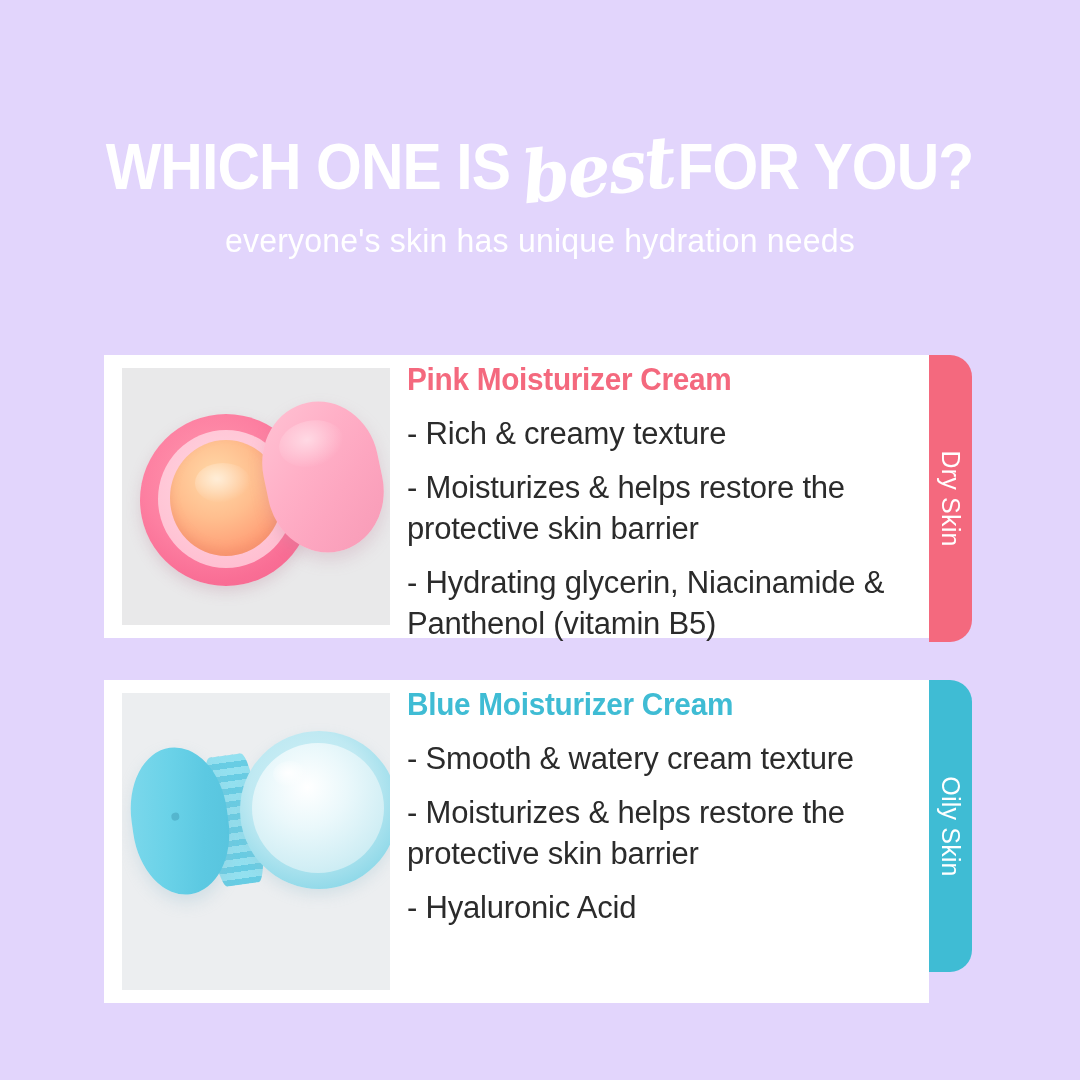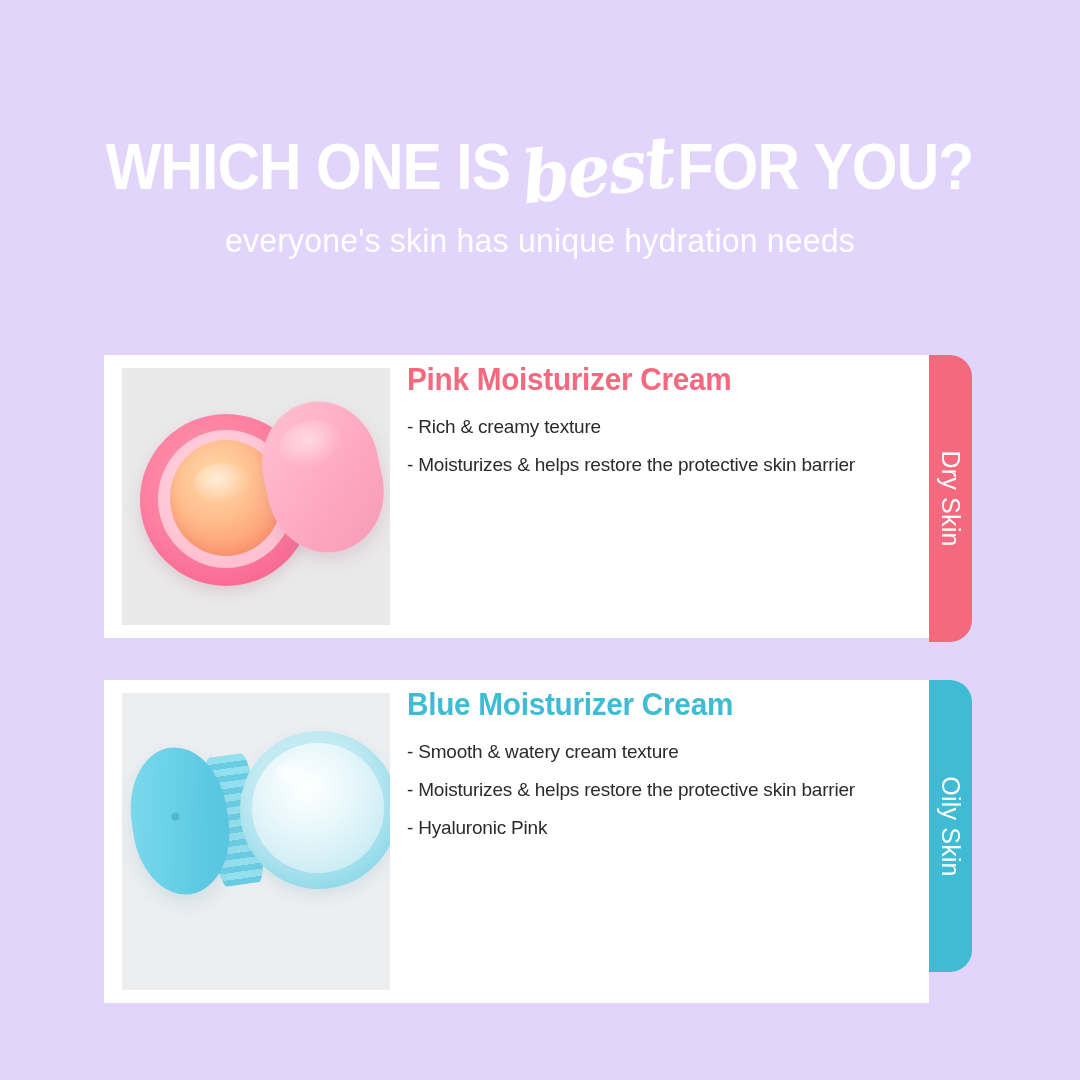--- a/index.html
+++ b/index.html
@@ -101,21 +101,21 @@
     margin: 0 0 16px 0;
     transform: scaleX(0.96);
     transform-origin: left center;
     white-space: nowrap;
   }
   #card-0 .card-title { color: #f4697e; }
   #card-1 .card-title { color: #3fbcd4; }
 
   .bullet {
     color: #2b2b2b;
-    font-size: 19px;
+    font-size: 31px;
     line-height: 1.32;
     margin-bottom: 13px;
     letter-spacing: -0.2px;
   }
 
   
   .tab {
     position: absolute;
     left: 929px;
     width: 43px;
@@ -238,37 +238,38 @@
       <div class="jar pink-base"></div>
       <div class="jar pink-rim"></div>
       <div class="jar pink-cream"></div>
       <div class="jar pink-lid"></div>
     </div>
   </div>
   <div class="card-body">
     <div class="card-title">Pink Moisturizer Cream</div>
     <div class="bullet">- Rich &amp; creamy texture</div>
     <div class="bullet">- Moisturizes &amp; helps restore the protective skin barrier</div>
+    <div class="bullet">- Hydrating glycerin, Niacinamide &amp; Panthenol (vitamin B5)</div>
   </div>
 </div>
 <div class="tab" id="tab-0">
   <span class="tab-label">Dry Skin</span>
 </div>
 
 <div class="card" id="card-1">
   <div class="photo-wrap">
     <div class="photo">
       <div class="jar blue-threads"></div>
       <div class="jar blue-lid"></div>
       <div class="jar blue-jar"></div>
       <div class="jar blue-gel"></div>
     </div>
   </div>
   <div class="card-body">
     <div class="card-title">Blue Moisturizer Cream</div>
     <div class="bullet">- Smooth &amp; watery cream texture</div>
     <div class="bullet">- Moisturizes &amp; helps restore the protective skin barrier</div>
-    <div class="bullet">- Hyaluronic Pink</div>
+    <div class="bullet">- Hyaluronic Acid</div>
   </div>
 </div>
 <div class="tab" id="tab-1">
   <span class="tab-label">Oily Skin</span>
 </div>
 
 </body></html>

